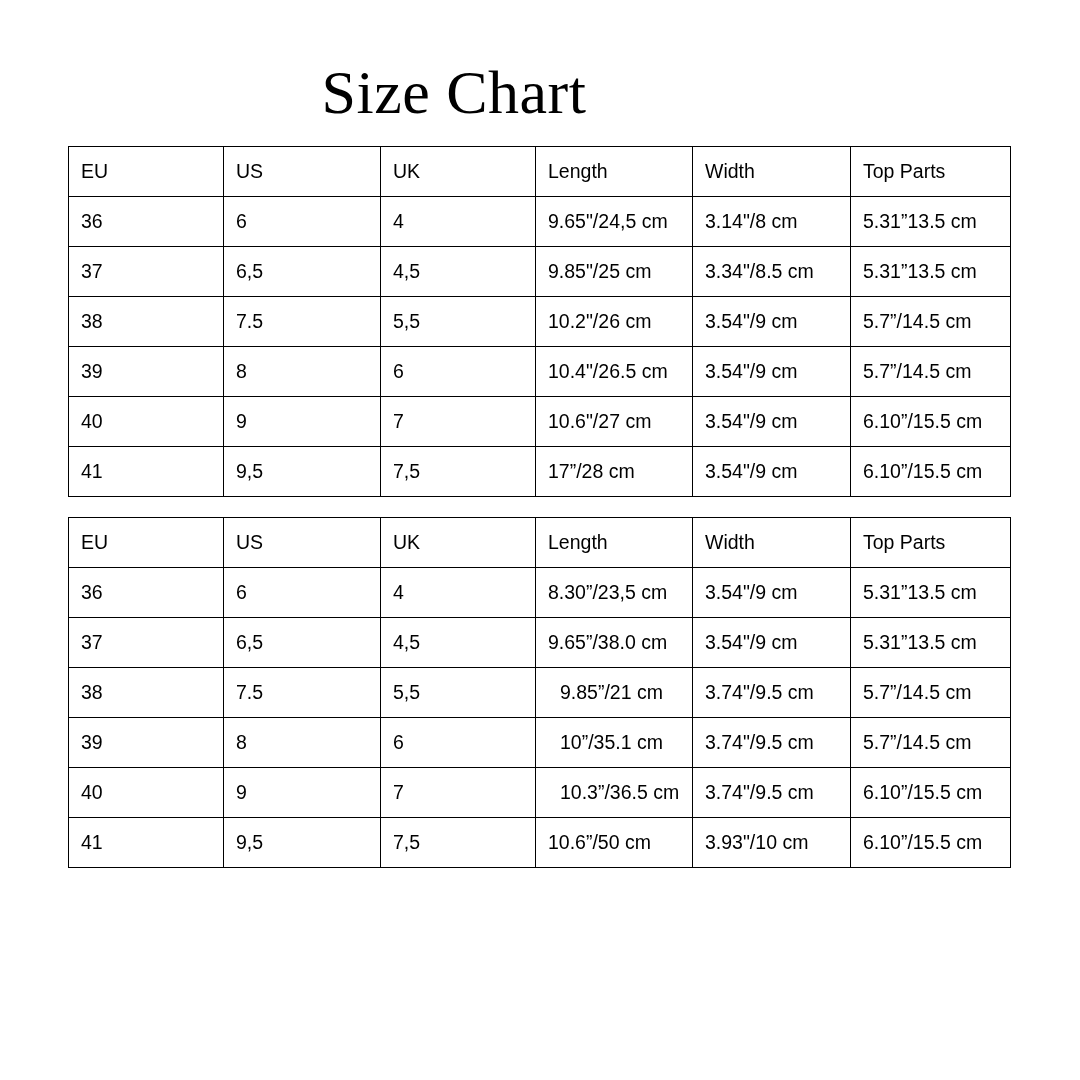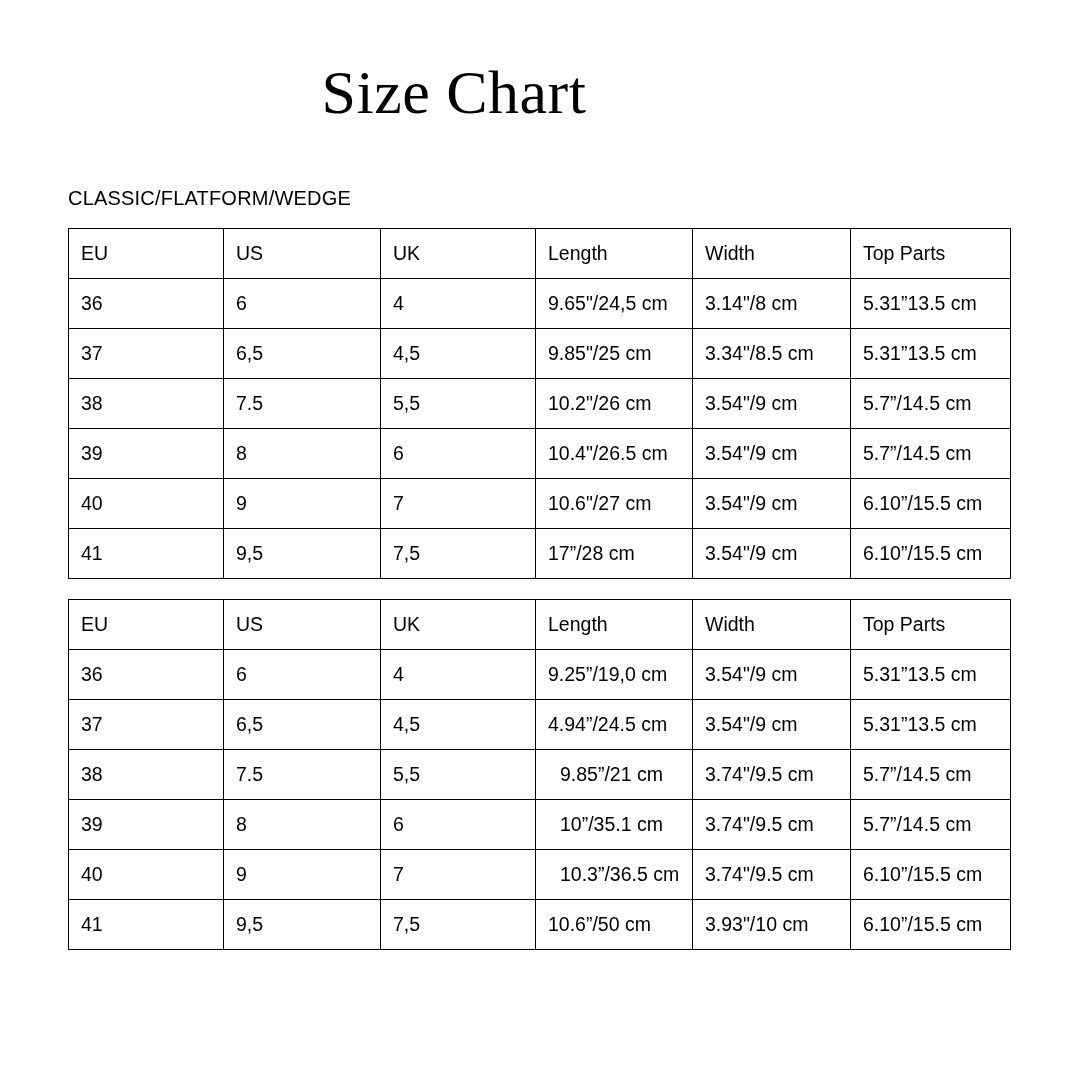--- a/index.html
+++ b/index.html
@@ -72,21 +72,20 @@
     padding-left: 24px;
   }
 </style>
 </head>
 <body>
 
 <div class="page">
 
   <h1 class="page-title">Size Chart</h1>
 
-  <p class="section-label first">CLASSIC/FLATFORM/WEDGE</p>
 
   <table class="size-table classic">
     <colgroup>
       <col class="c-eu">
         <col class="c-us">
         <col class="c-uk">
         <col class="c-length">
         <col class="c-width">
         <col class="c-top">
     </colgroup>
@@ -170,29 +169,29 @@
         <th>Length</th>
         <th>Width</th>
         <th>Top Parts</th>
       </tr>
     </thead>
     <tbody>
       <tr>
         <td>36</td>
         <td>6</td>
         <td>4</td>
-        <td>9.25”/19,0 cm</td>
+        <td>8.30”/23,5 cm</td>
         <td>3.54"/9 cm</td>
         <td>5.31”13.5 cm</td>
       </tr>
       <tr>
         <td>37</td>
         <td>6,5</td>
         <td>4,5</td>
-        <td>4.94”/24.5 cm</td>
+        <td>9.65”/38.0 cm</td>
         <td>3.54"/9 cm</td>
         <td>5.31”13.5 cm</td>
       </tr>
       <tr>
         <td>38</td>
         <td>7.5</td>
         <td>5,5</td>
         <td class="len-indent">9.85”/21 cm</td>
         <td>3.74"/9.5 cm</td>
         <td>5.7”/14.5 cm</td>

